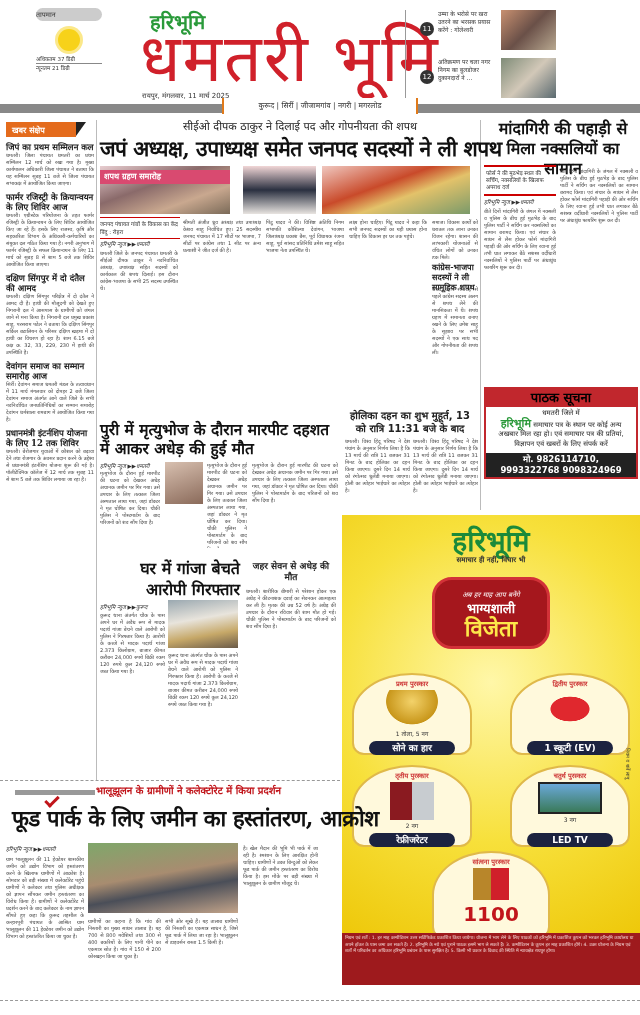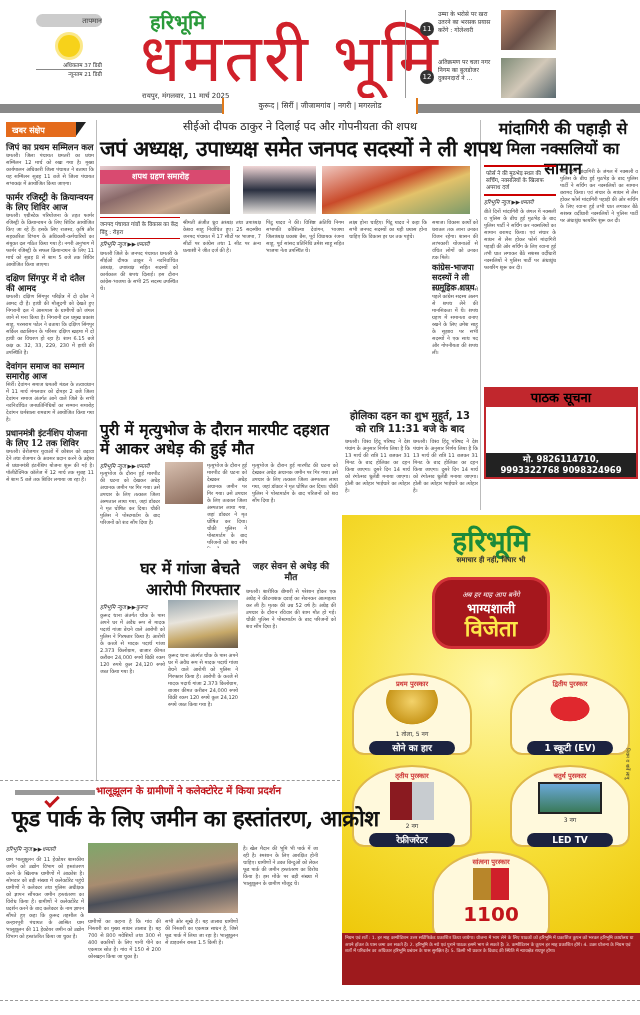--- a/index.html
+++ b/index.html
@@ -1,19 +1,19 @@
 <!DOCTYPE html>
 <html><head>
 <meta charset="utf-8">
 <style>
 *{box-sizing:border-box;margin:0;padding:0}
 body{width:640px;height:1015px;background:#fff;font-family:"DejaVu Sans",sans-serif;color:#222;overflow:hidden;position:relative}
 .abs{position:absolute}
 
-.weather{left:36px;top:14px;width:66px;text-align:right}
+.weather{left:36px;top:8px;width:66px;text-align:left}
 .weather .pill{background:#ccc;border-radius:8px;font-size:7px;padding:2px 0;color:#333}
 .weather .sun{width:22px;height:22px;margin:8px auto 4px;border-radius:50%;background:#f7d21a;box-shadow:0 0 0 3px #fbe88a}
 .weather .t{font-size:5.5px;color:#333;line-height:8px}
 .weather .t1{border-bottom:1px solid #888}
 .brand-small{left:150px;top:8px;font-size:20px;font-weight:bold;color:#2a9a3a;font-family:"DejaVu Serif",serif}
 .brand-big{left:140px;top:26px;font-size:66px;line-height:66px;color:#d0202a;font-family:"DejaVu Serif",serif;letter-spacing:2px}
 .dateline{left:142px;top:91px;font-size:7px;color:#333}
 .promo{left:405px;top:10px;width:235px;height:90px;border-left:1px solid #999}
 .promo-item{position:absolute;left:10px;width:225px;height:40px}
 .promo-num{position:absolute;left:4px;top:12px;width:14px;height:14px;border-radius:50%;background:#333;color:#fff;font-size:7px;text-align:center;line-height:14px}
@@ -26,21 +26,21 @@
 .kb-tag{background:#e46b1c;color:#fff;font-size:8px;font-weight:bold;padding:2px 6px;width:70px;position:relative}
 .kb-tag:after{content:"";position:absolute;right:-10px;top:0;border-left:10px solid #222;border-bottom:14px solid transparent}
 .brief h4{font-size:8.5px;font-weight:bold;color:#222;margin-top:5px;line-height:10px;font-family:"DejaVu Serif",serif}
 .brief p{font-size:5px;line-height:7px;color:#444;text-align:justify}
 .vline{background:#bbb;width:1px}
 
 .kicker{left:120px;top:118px;width:360px;font-size:11px;color:#222;text-align:center}
 .headline{left:100px;top:127px;width:380px;font-size:21px;font-weight:bold;color:#111;font-family:"DejaVu Serif",serif;white-space:nowrap;letter-spacing:-0.5px}
 .photo{background:linear-gradient(160deg,#e8cdd0,#8a6a6a 40%,#c9a88f 70%,#7a6a58)}
 .ph1{left:100px;top:152px;width:132px;height:62px}
-.ph1 .banner{position:absolute;left:0;top:4px;width:100%;height:14px;background:#d94a70;color:#fff;font-size:8px;font-weight:bold;padding-left:32px}
+.ph1 .banner{position:absolute;left:0;top:4px;width:100%;height:14px;background:#d94a70;color:#fff;font-size:8px;font-weight:bold;padding-left:4px}
 .caption{left:100px;top:217px;width:130px;font-size:5.5px;line-height:8px;color:#333;border-top:1px solid #c00;border-bottom:1px solid #c00;padding:2px 0}
 .byline{font-size:5.5px;color:#333;font-style:italic}
 .txtblock{font-size:5px;line-height:7px;color:#444;text-align:justify}
 .subhead{font-size:9px;font-weight:bold;color:#222;font-family:"DejaVu Serif",serif;line-height:11px}
 
 .rhead{left:486px;top:119px;width:154px;font-size:16px;font-weight:bold;color:#111;font-family:"DejaVu Serif",serif;text-align:center;line-height:20px}
 .rbullet{left:484px;top:165px;width:72px;font-size:5.5px;line-height:7px;color:#333;border-top:2px solid #c00;border-bottom:2px solid #c00;padding:3px 2px}
 .notice{left:484px;top:387px;width:154px;height:92px;border:2px solid #c1272d}
 .notice-head{background:#c1272d;color:#000000;font-size:13px;font-weight:bold;text-align:center;height:18px;line-height:18px}
 .notice-body{font-size:7px;text-align:center;line-height:9.5px;padding:2px 4px;color:#222}
@@ -141,20 +141,25 @@
 <div class="abs txtblock" style="left:432px;top:286px;width:46px;height:110px;overflow:hidden">शपथ ग्रहण समारोह से पहले कांग्रेस सदस्य अलग से शपथ लेने की मानसिकता में थे। शपथ ग्रहण में समानता बनाए रखने के लिए उमेश साहू के सुझाव पर सभी सदस्यों ने एक साथ पद और गोपनीयता की शपथ ली।</div>
 
 <div class="abs rhead">मांदागिरी की पहाड़ी से मिला नक्सलियों का सामान</div>
 <div class="abs rbullet">फोर्स ने की मुठभेड़ स्थल की सर्चिंग, नक्सलियों के खिलाफ अपराध दर्ज</div>
 <div class="abs byline" style="left:484px;top:198px;width:72px">हरिभूमि न्यूज ▶▶धमतरी</div>
 <div class="abs txtblock" style="left:484px;top:208px;width:72px;height:175px;overflow:hidden">बीते दिनों मांदागिरी के जंगल में नक्सली व पुलिस के बीच हुई मुठभेड़ के बाद पुलिस पार्टी ने सर्चिंग कर नक्सलियों का सामान बरामद किया। एवं संचार के साधन से लैस होकर फोर्स मांदागिरी पहाड़ी की ओर सर्चिंग के लिए रवाना हुई तभी घात लगाकर बैठे सशस्त्र वर्दीधारी नक्सलियों ने पुलिस पार्टी पर अंधाधुंध फायरिंग शुरू कर दी।</div>
 <div class="abs txtblock" style="left:560px;top:168px;width:78px;height:215px;overflow:hidden">बीते दिनों मांदागिरी के जंगल में नक्सली व पुलिस के बीच हुई मुठभेड़ के बाद पुलिस पार्टी ने सर्चिंग कर नक्सलियों का सामान बरामद किया। एवं संचार के साधन से लैस होकर फोर्स मांदागिरी पहाड़ी की ओर सर्चिंग के लिए रवाना हुई तभी घात लगाकर बैठे सशस्त्र वर्दीधारी नक्सलियों ने पुलिस पार्टी पर अंधाधुंध फायरिंग शुरू कर दी।</div>
 
 <div class="abs notice">
   <div class="notice-head">पाठक सूचना</div>
+  <div class="notice-body">
+    <div>धमतरी जिले में</div>
+    <span class="hb">हरिभूमि</span>
+    <span>समाचार पत्र के स्थान पर कोई अन्य अखबार मिल रहा हो। एवं समाचार पत्र की प्रतियां, विज्ञापन एवं खबरों के लिए संपर्क करें</span>
+  </div>
   <div class="notice-phone">मो. 9826114710, 9993322768 9098324969</div>
 </div>
 
 <div class="abs story2-head">पुरी में मृत्युभोज के दौरान मारपीट दहशत में आकर अधेड़ की हुई मौत</div>
 <div class="abs byline" style="left:100px;top:462px;width:80px">हरिभूमि न्यूज ▶▶धमतरी</div>
 <div class="abs txtblock" style="left:100px;top:470px;width:60px;height:78px;overflow:hidden">मृत्युभोज के दौरान हुई मारपीट की घटना को देखकर अधेड़ अचानक जमीन पर गिर गया। उसे उपचार के लिए तत्काल जिला अस्पताल लाया गया, जहां डॉक्टर ने मृत घोषित कर दिया। चौकी पुलिस ने पोस्टमार्टम के बाद परिजनों को शव सौंप दिया है।</div>
 <div class="abs photo" style="left:165px;top:462px;width:38px;height:42px;background:linear-gradient(160deg,#d8c0b0,#8a6a5a)"></div>
 <div class="abs txtblock" style="left:207px;top:462px;width:40px;height:86px;overflow:hidden">मृत्युभोज के दौरान हुई मारपीट की घटना को देखकर अधेड़ अचानक जमीन पर गिर गया। उसे उपचार के लिए तत्काल जिला अस्पताल लाया गया, जहां डॉक्टर ने मृत घोषित कर दिया। चौकी पुलिस ने पोस्टमार्टम के बाद परिजनों को शव सौंप दिया है।</div>
 <div class="abs txtblock" style="left:252px;top:462px;width:86px;height:86px;overflow:hidden">मृत्युभोज के दौरान हुई मारपीट की घटना को देखकर अधेड़ अचानक जमीन पर गिर गया। उसे उपचार के लिए तत्काल जिला अस्पताल लाया गया, जहां डॉक्टर ने मृत घोषित कर दिया। चौकी पुलिस ने पोस्टमार्टम के बाद परिजनों को शव सौंप दिया है।</div>
 

